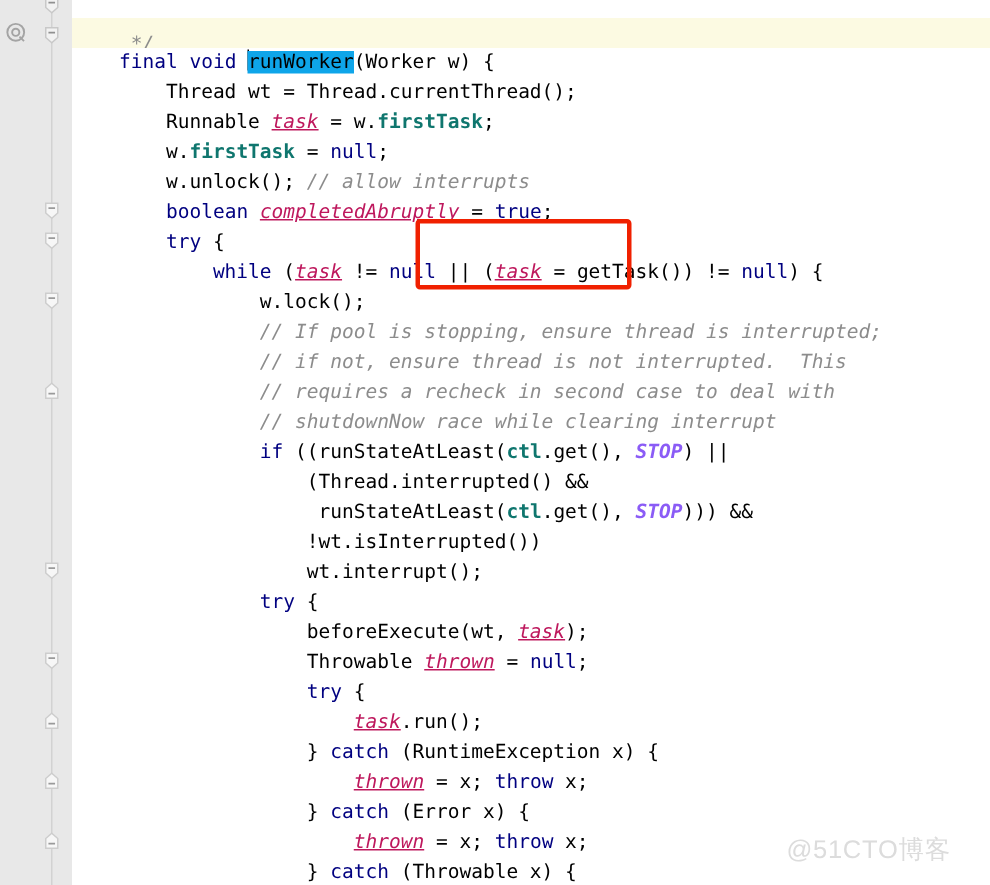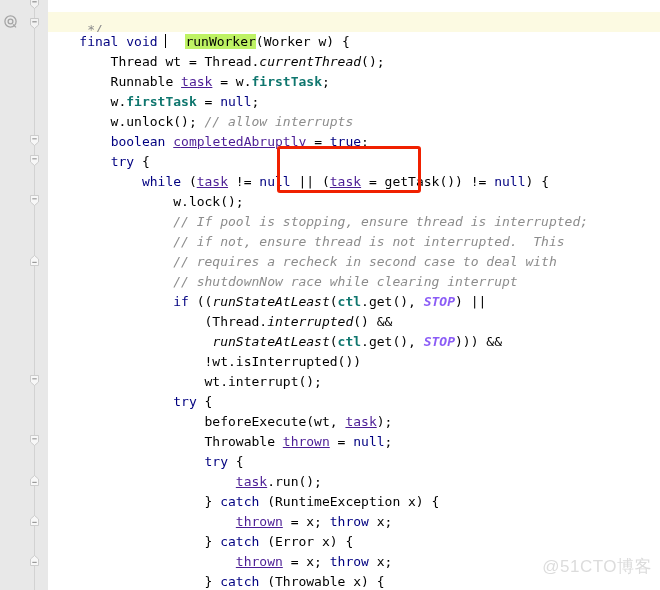--- a/index.html
+++ b/index.html
@@ -74,27 +74,26 @@
     white-space: pre;
     color: #000000;
   }
   .ln { display: block; height: 20px; }
 
   
   .kw       { color: #000080; font-weight: normal; }
   .cmt      { color: #8c8c8c; font-style: italic; }
   .field    { color: #0f766e; font-weight: bold; }
   .static   { color: #8b5cf6; font-weight: bold; font-style: italic; }
-  .lvar     { color: #4c1d95; text-decoration: underline; }
-  .smeth    { color: #000000; font-style: italic; }
+  .lvar     { color: #be185d; text-decoration: underline; font-style: italic; }
+  .smeth    { color: #000000; }
   .plain    { color: #000000; }
 
   .sel-token {
-    background: #bef264;
-    margin-left: 20px;
+    background: #0ea5e9;
   }
   .caret {
     display: inline-block;
     width: 0;
     border-left: 1px solid #000000;
     height: 14px;
     vertical-align: -2px;
     margin-right: -1px;
   }
 
@@ -103,21 +102,21 @@
     position: absolute;
     border: 3px solid #f02000;
     border-radius: 3px;
     box-sizing: border-box;
     pointer-events: none;
   }
 
   
   #watermark {
     position: absolute;
-    right: 8px;
+    right: 26px;
     bottom: 12px;
     font-family: "Liberation Sans", sans-serif;
     font-size: 17px;
     color: #dcdcdc;
     letter-spacing: .5px;
     user-select: none;
   }
 
   
   #scroll-strip {

